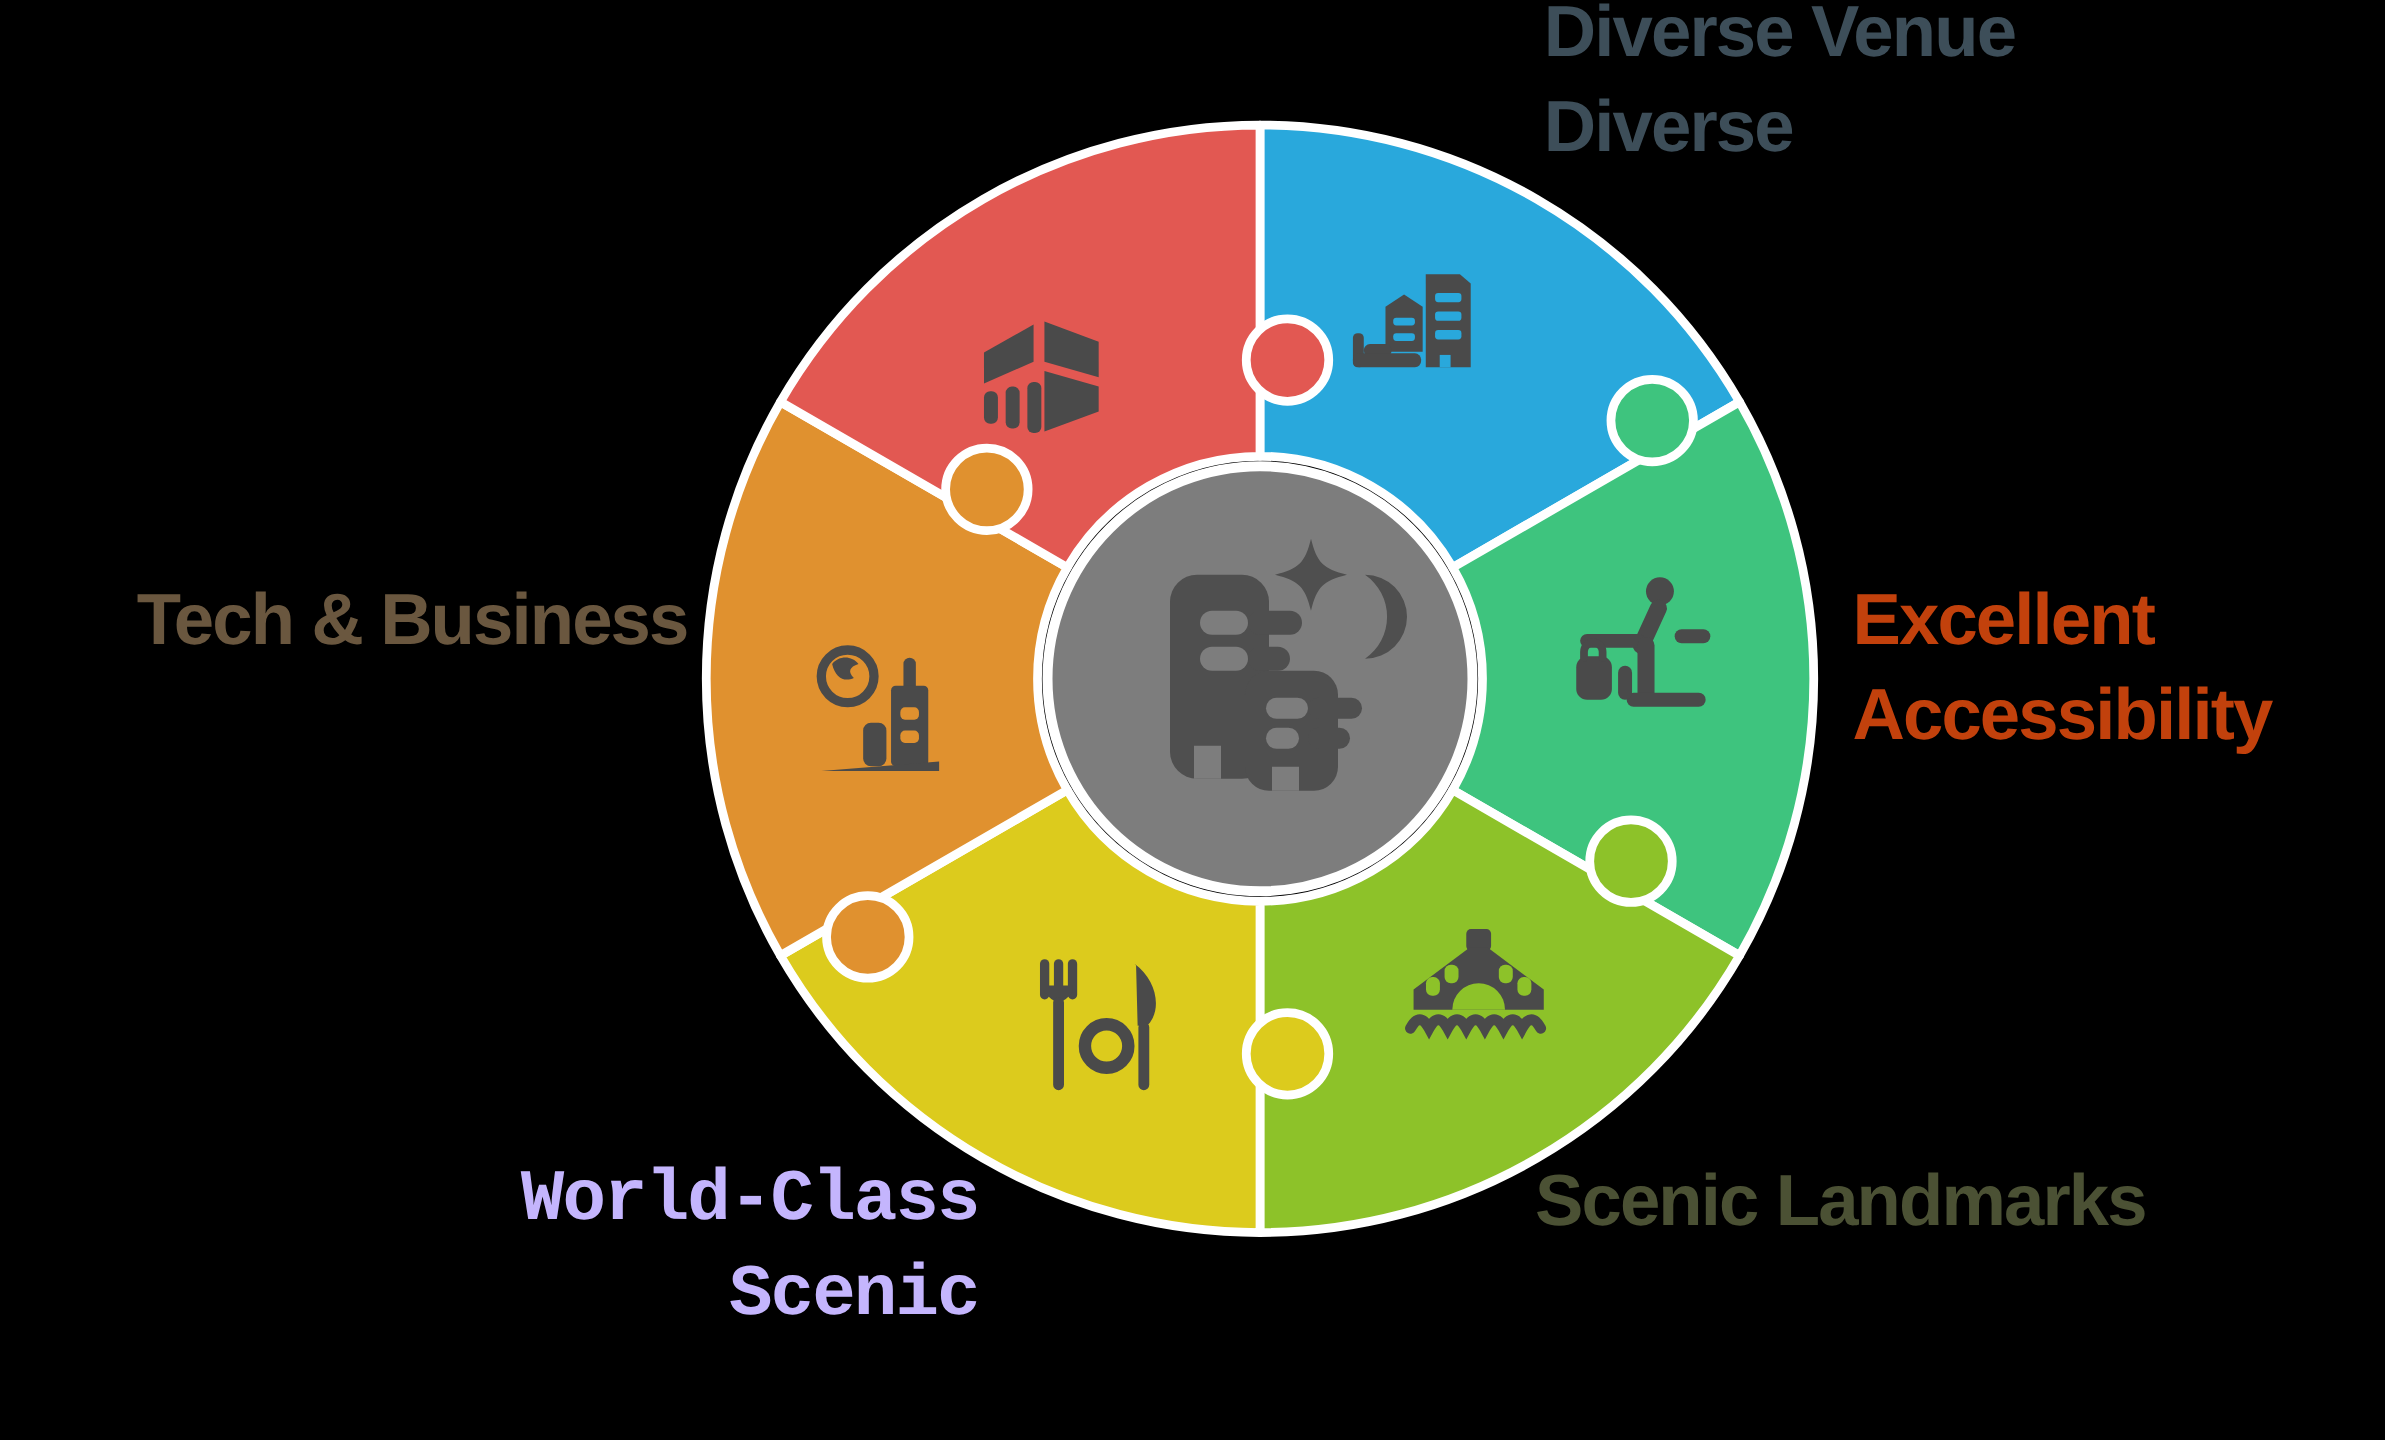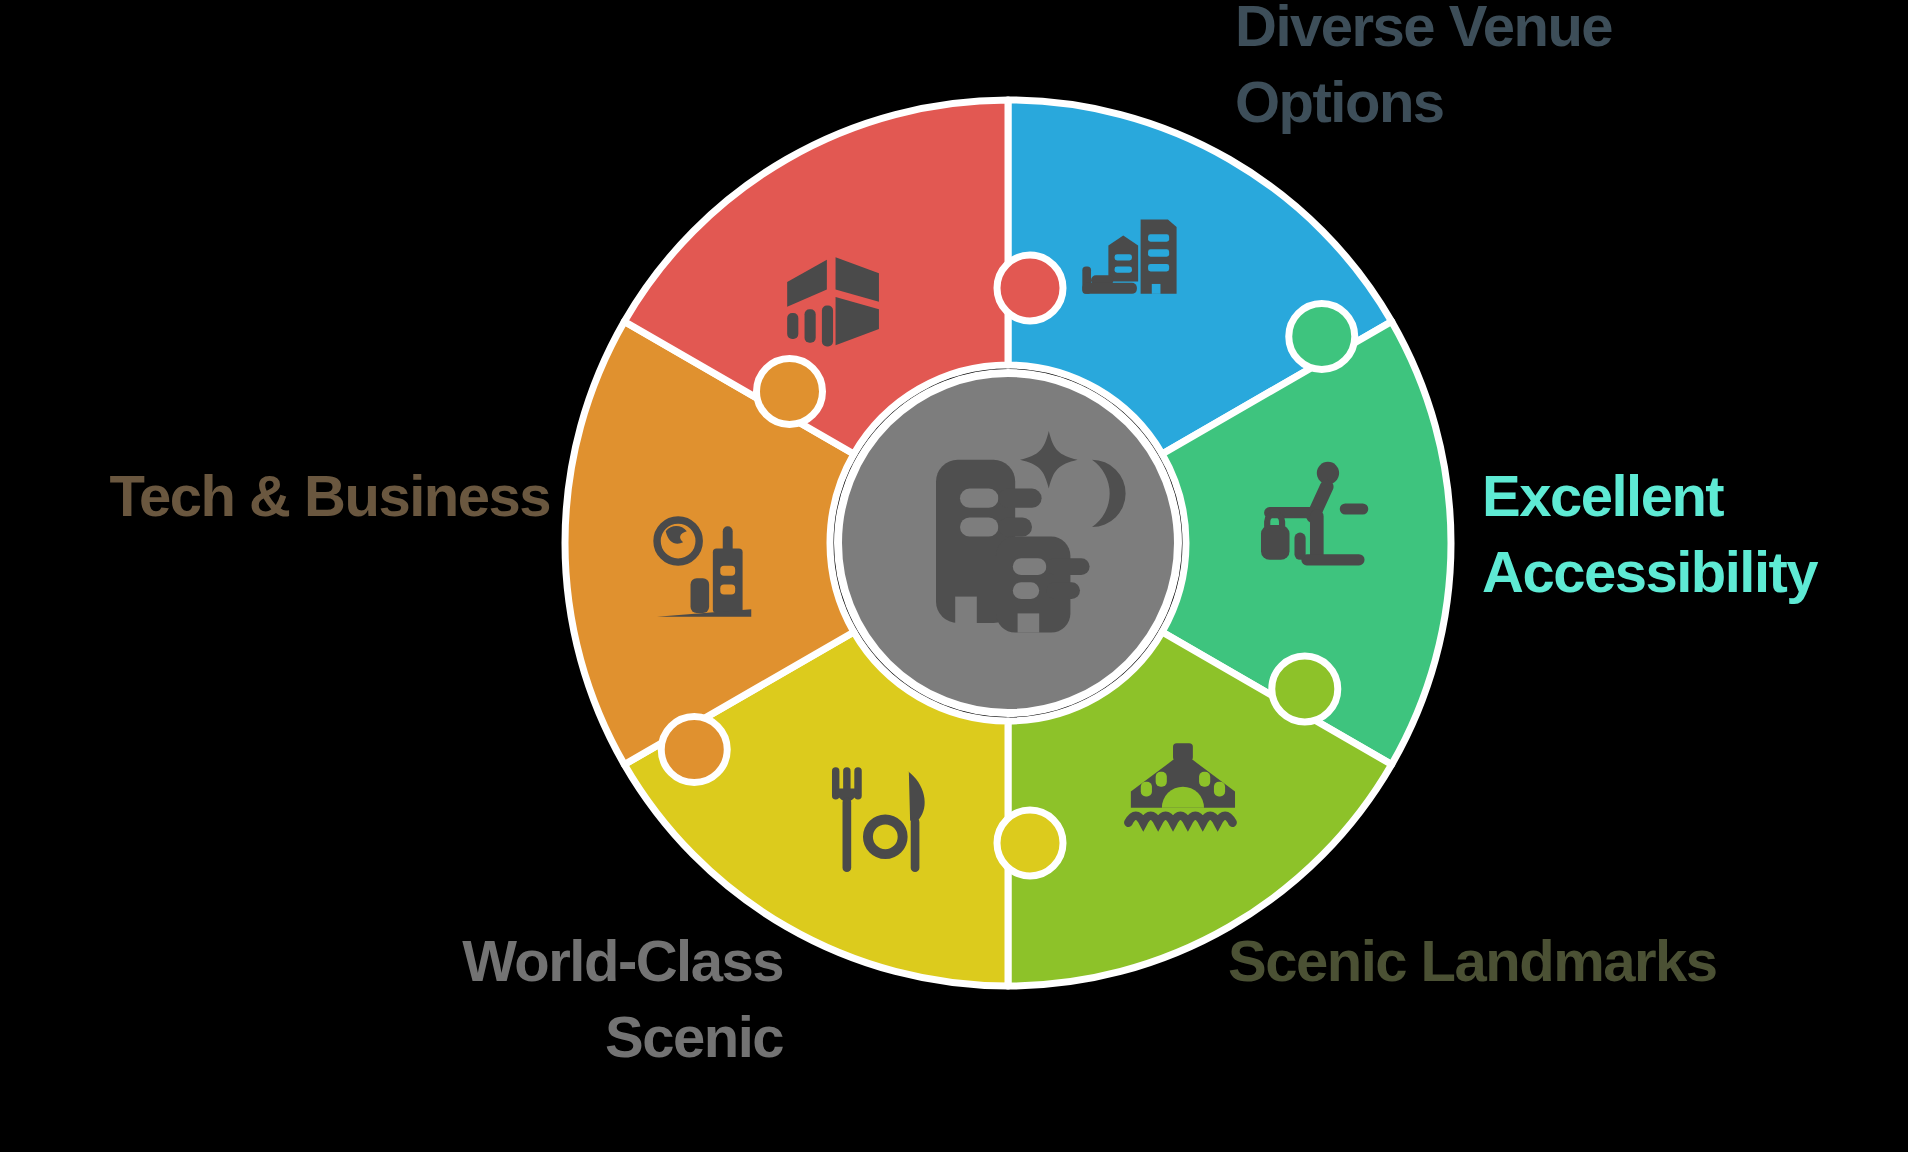--- a/index.html
+++ b/index.html
@@ -151,30 +151,30 @@
         <use href="#event-arena-icon"></use>
       </g>
       <circle cx="1008" cy="543" r="170" fill="#7D7D7D" stroke="#FFFFFF" stroke-width="8"></circle>
       <g transform="translate(888 419) scale(2.4)">
         <use href="#city-night-icon"></use>
       </g>
     </svg>
 
   <div class="label l-dvo" style="color: rgb(61, 78, 89);">
     <span>Diverse Venue</span>
-    <span>Options</span>
+    <span>Diverse</span>
   </div>
   <div class="label l-tbh" style="color: rgb(106, 87, 63);">
     <span>Tech &amp; Business</span>
   </div>
-  <div class="label l-exa" style="color: #5eead4;">
+  <div class="label l-exa" style="color: #c2410c;">
     <span>Excellent</span>
     <span>Accessibility</span>
   </div>
-  <div class="label l-wcd" style="color: #737373;">
+  <div class="label l-wcd" style="color: #c4b5fd; font-family: Liberation Mono, monospace;">
     <span>World-Class</span>
     <span>Scenic</span>
   </div>
   <div class="label l-scl" style="color: rgb(75, 81, 52);">
     <span>Scenic Landmarks</span>
     <span></span>
   </div>
 
 </div>
 

